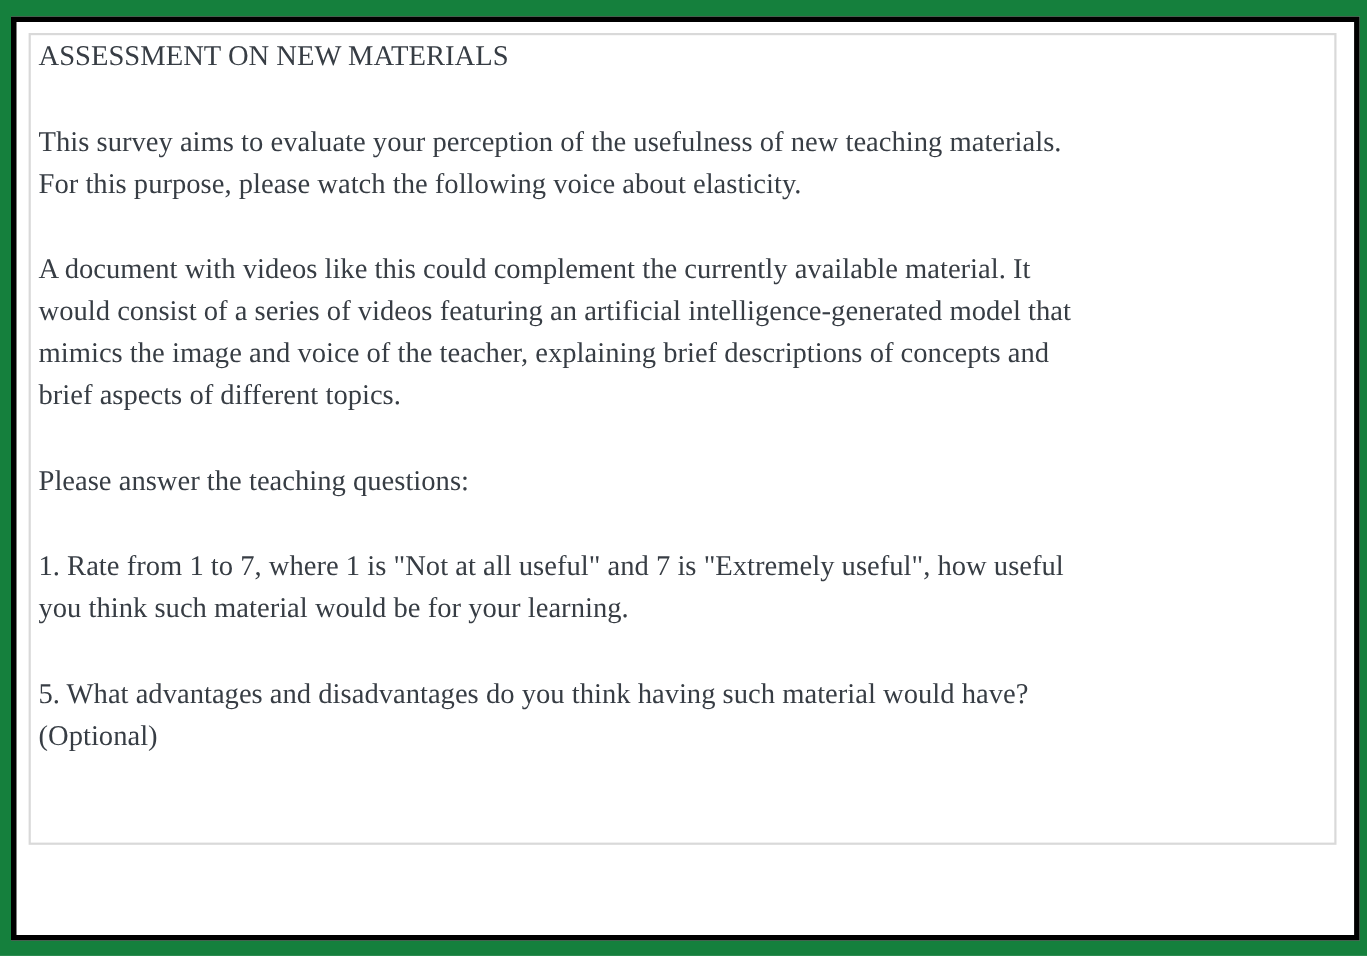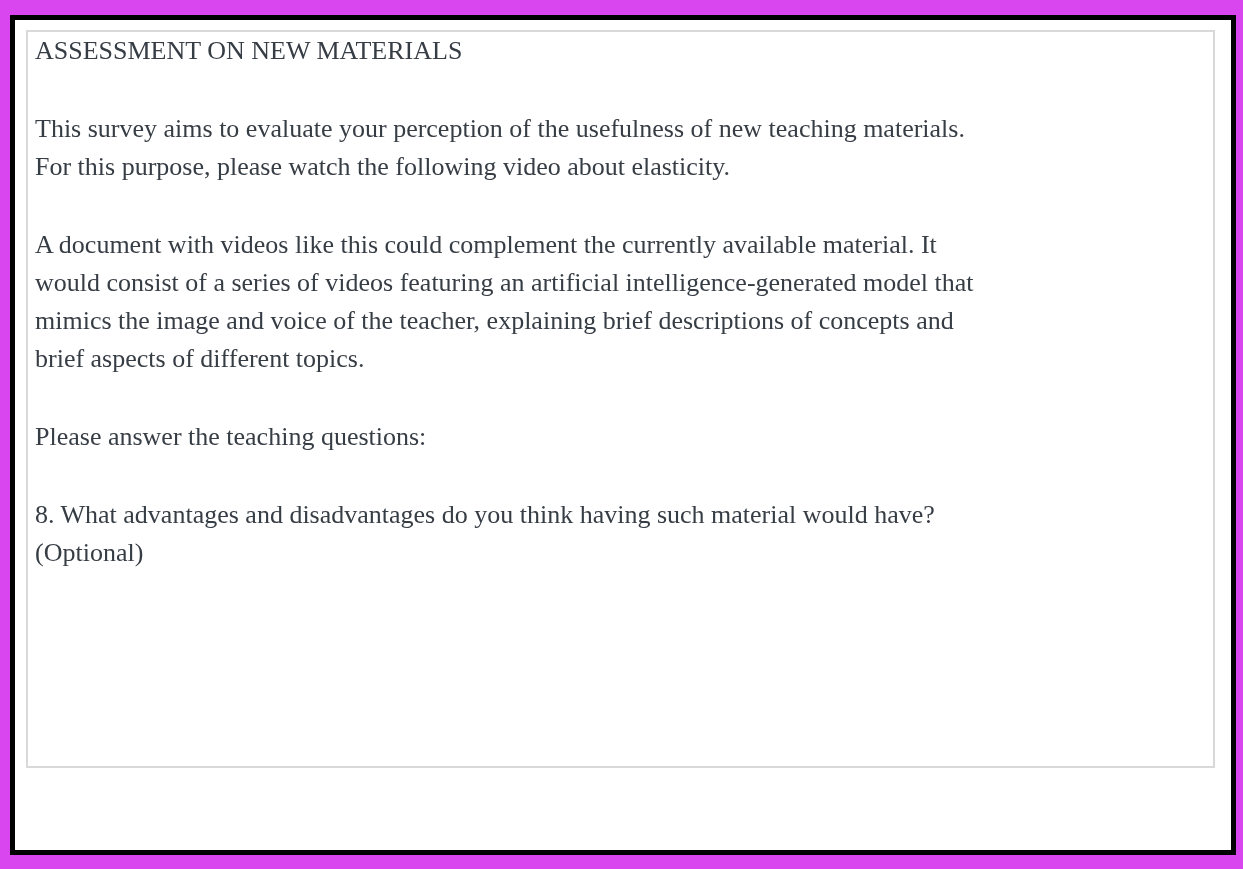--- a/index.html
+++ b/index.html
@@ -4,21 +4,21 @@
 <style>
   html, body {
     margin: 0;
     padding: 0;
     background: #ffffff;
   }
   .page {
     position: relative;
     width: 1243px;
     height: 869px;
-    background: #d946ef;
+    background: #15803d;
     font-family: "Liberation Serif", "DejaVu Serif", serif;
   }
   .outer-frame {
     position: absolute;
     left: 10px;
     top: 15px;
     width: 1226px;
     height: 840px;
     box-sizing: border-box;
     border: 5px solid #000000;
@@ -48,23 +48,25 @@
   }
 </style>
 </head>
 <body>
 
 <div class="page">
   <div class="outer-frame">
     <div class="content-box">
       <p>ASSESSMENT ON NEW MATERIALS</p>
       <p>This survey aims to evaluate your perception of the usefulness of new teaching materials.
-For this purpose, please watch the following video about elasticity.</p>
+For this purpose, please watch the following voice about elasticity.</p>
       <p>A document with videos like this could complement the currently available material. It
 would consist of a series of videos featuring an artificial intelligence-generated model that
 mimics the image and voice of the teacher, explaining brief descriptions of concepts and
 brief aspects of different topics.</p>
       <p>Please answer the teaching questions:</p>
-      <p>8. What advantages and disadvantages do you think having such material would have?
+      <p>1. Rate from 1 to 7, where 1 is "Not at all useful" and 7 is "Extremely useful", how useful
+you think such material would be for your learning.</p>
+      <p>5. What advantages and disadvantages do you think having such material would have?
 (Optional)</p>
     </div>
   </div>
 </div>
 
 </body></html>

